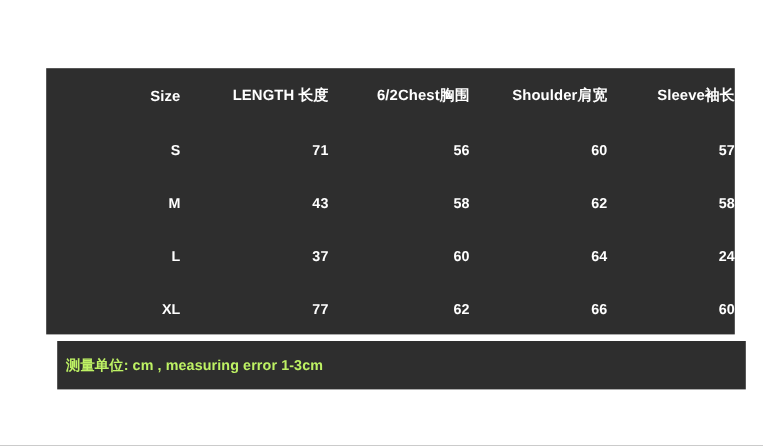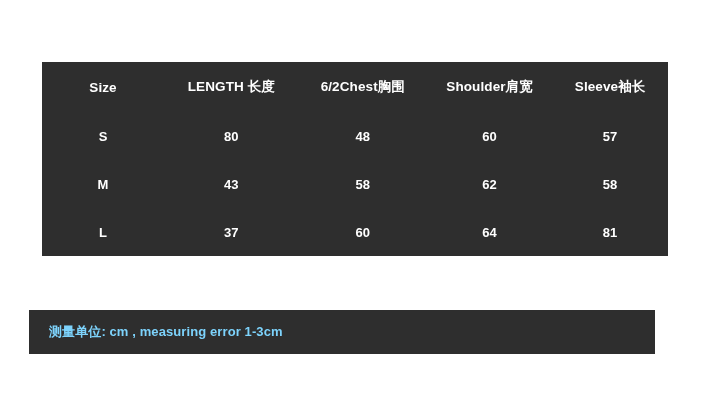--- a/index.html
+++ b/index.html
@@ -29,51 +29,51 @@
     padding: 0;
     box-sizing: border-box;
   }
   table.chart {
     width: 100%;
     border-collapse: collapse;
     table-layout: fixed;
   }
   table.chart th,
   table.chart td {
-    text-align: center;
+    text-align: right;
     font-size: 13px;
     font-weight: bold;
     color: #ffffff;
     padding: 0;
     height: 48px;
     vertical-align: middle;
     letter-spacing: 0.1px;
   }
   table.chart th {
     height: 50px;
     font-size: 13.5px;
   }
   table.chart col.c0 { width: 19.5%; }
   table.chart col.c1 { width: 21.5%; }
   table.chart col.c2 { width: 20.5%; }
   table.chart col.c3 { width: 20%; }
   table.chart col.c4 { width: 18.5%; }
   .note {
     position: absolute;
-    left: 29px;
+    left: 52px;
     top: 310px;
     width: 626px;
     height: 44px;
     background: #2e2e2e;
-    color: #7dd3fc;
+    color: #bef264;
     font-size: 13px;
     font-weight: bold;
     display: flex;
     align-items: center;
-    padding-left: 20px;
+    padding-left: 8px;
     box-sizing: border-box;
     letter-spacing: 0.1px;
   }
   .note-text {
     white-space: nowrap;
   }
 </style>
 </head>
 <body>
 
@@ -93,38 +93,45 @@
           <th>Size</th>
           <th>LENGTH 长度</th>
           <th>6/2Chest胸围</th>
           <th>Shoulder肩宽</th>
           <th>Sleeve袖长</th>
         </tr>
       </thead>
       <tbody>
         <tr>
           <td>S</td>
-          <td>80</td>
-          <td>48</td>
+          <td>71</td>
+          <td>56</td>
           <td>60</td>
           <td>57</td>
         </tr>
         <tr>
           <td>M</td>
           <td>43</td>
           <td>58</td>
           <td>62</td>
           <td>58</td>
         </tr>
         <tr>
           <td>L</td>
           <td>37</td>
           <td>60</td>
           <td>64</td>
-          <td>81</td>
+          <td>24</td>
+        </tr>
+        <tr>
+          <td>XL</td>
+          <td>77</td>
+          <td>62</td>
+          <td>66</td>
+          <td>60</td>
         </tr>
       </tbody>
     </table>
   </div>
 
   <div class="note">
     <span class="note-text">测量单位: cm , measuring error 1-3cm</span>
   </div>
 
 </div>

